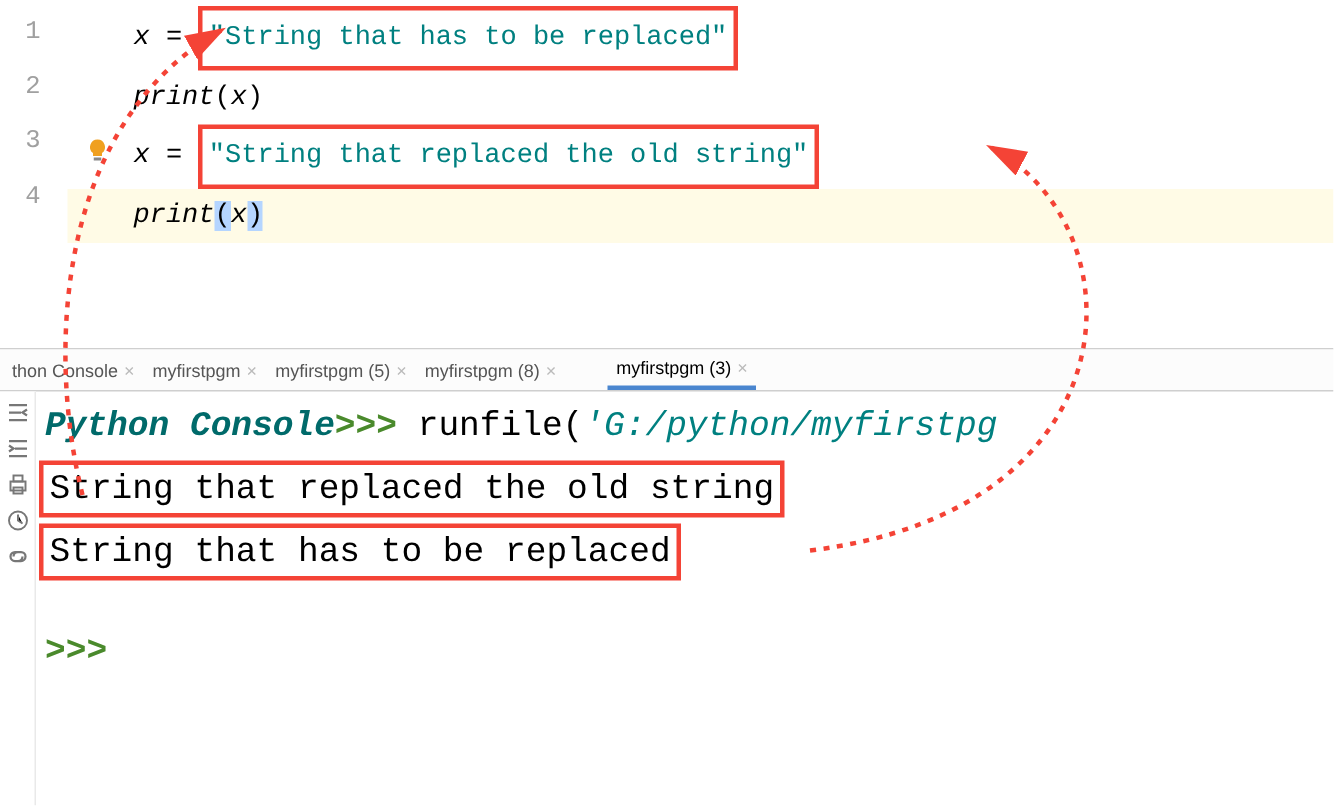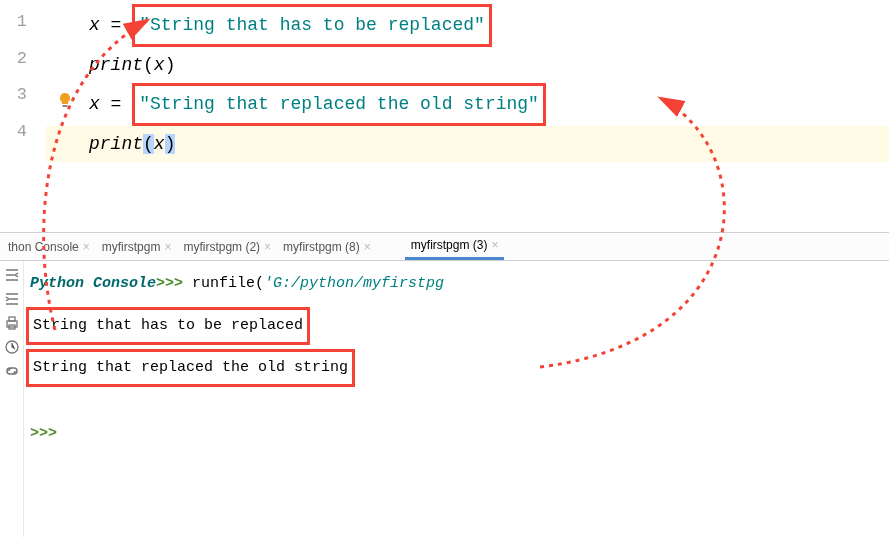--- a/index.html
+++ b/index.html
@@ -15,21 +15,21 @@
 .sel { background:#b5d5ff; }
 .bulb { position:absolute; left:-32px; top:9px; width:16px; height:16px; }
 .redbox { border:3px solid #f44336; display:inline-block; padding:0 4px; }
 .tabs { height:28px; display:flex; border-bottom:1px solid #cfcfcf; background:#fcfcfc; font-family:'Segoe UI',Arial,sans-serif; font-size:12px; color:#555; padding-left:2px; }
 .tab { padding:0 6px; display:flex; align-items:center; gap:4px; height:100%; cursor:pointer; }
 .tab.active { border-bottom:3px solid #4a86cf; color:#000;margin-left:28px; }
 .tabx { color:#bbb; font-size:12px; }
 .console-wrap { display:flex; height:calc(100% - 233px - 28px); }
 .toolcol { width:24px; background:#fff; border-right:1px solid #e9e9e9; display:flex; flex-direction:column; align-items:center; gap:8px; padding-top:6px; }
 .toolcol .ti { width:16px; height:16px; color:#777; }
-.console { flex:1; padding:4px 6px; font-size:15px; line-height:38px; position:relative; }
+.console { flex:1; padding:4px 6px; font-size:23px; line-height:38px; position:relative; }
 .console .title { color:#006a6a; font-weight:bold; font-style:italic; }
 .console .prompt { color:#4a8a2c; font-weight:bold; }
 .console .runargs { color:#008080; font-style:italic; }
 .console .runfn { color:#000; }
 .outbox { border:3px solid #f44336; display:inline-block; padding:0 4px; margin-left:-4px; line-height:32px; }
 .outrow { margin-top:4px; }
 svg.arrow { position:absolute; top:0; left:0; pointer-events:none; width:889px; height:537px; }
 </style>
 </head>
 <body>
@@ -55,21 +55,21 @@
 <div class="tabs">
   <span class="tab">
       <span>thon Console</span>
       <span class="tabx">×</span>
     </span>
   <span class="tab">
       <span>myfirstpgm</span>
       <span class="tabx">×</span>
     </span>
   <span class="tab">
-      <span>myfirstpgm (2)</span>
+      <span>myfirstpgm (5)</span>
       <span class="tabx">×</span>
     </span>
   <span class="tab">
       <span>myfirstpgm (8)</span>
       <span class="tabx">×</span>
     </span>
   <span class="tab active">
       <span>myfirstpgm (3)</span>
       <span class="tabx">×</span>
     </span>
@@ -91,22 +91,22 @@
     <svg class="ti" viewBox="0 0 16 16">
         <circle cx="8" cy="8" r="6" fill="none" stroke="#777" stroke-width="1.3"></circle>
         <path stroke="#777" stroke-width="1.3" d="M8 4v4l3 2"></path>
       </svg>
     <svg class="ti" viewBox="0 0 16 16">
         <path stroke="#777" fill="none" stroke-width="1.5" d="M5 8a3 3 0 0 1 3-3h2a3 3 0 0 1 0 6H8M11 8a3 3 0 0 1-3 3H6a3 3 0 0 1 0-6h2"></path>
       </svg>
   </div>
   <div class="console">
     <div><span class="title">Python Console</span><span class="prompt">&gt;&gt;&gt;</span><span class="runfn"> runfile(</span><span class="runargs">'G:/python/myfirstpg</span></div>
+    <div class="outrow"><span class="outbox"><span>String that replaced the old string</span></span></div>
     <div class="outrow"><span class="outbox"><span>String that has to be replaced</span></span></div>
-    <div class="outrow"><span class="outbox"><span>String that replaced the old string</span></span></div>
     <div style="margin-top:28px"><span class="prompt">&gt;&gt;&gt;</span></div>
   </div>
 </div>
 
 <svg class="arrow">
   <defs>
     <marker id="ah" markerWidth="10" markerHeight="10" refX="8" refY="3" orient="auto">
       <path d="M0,0 L9,3 L0,6 Z" fill="#f44336"></path>
     </marker>
   </defs>

